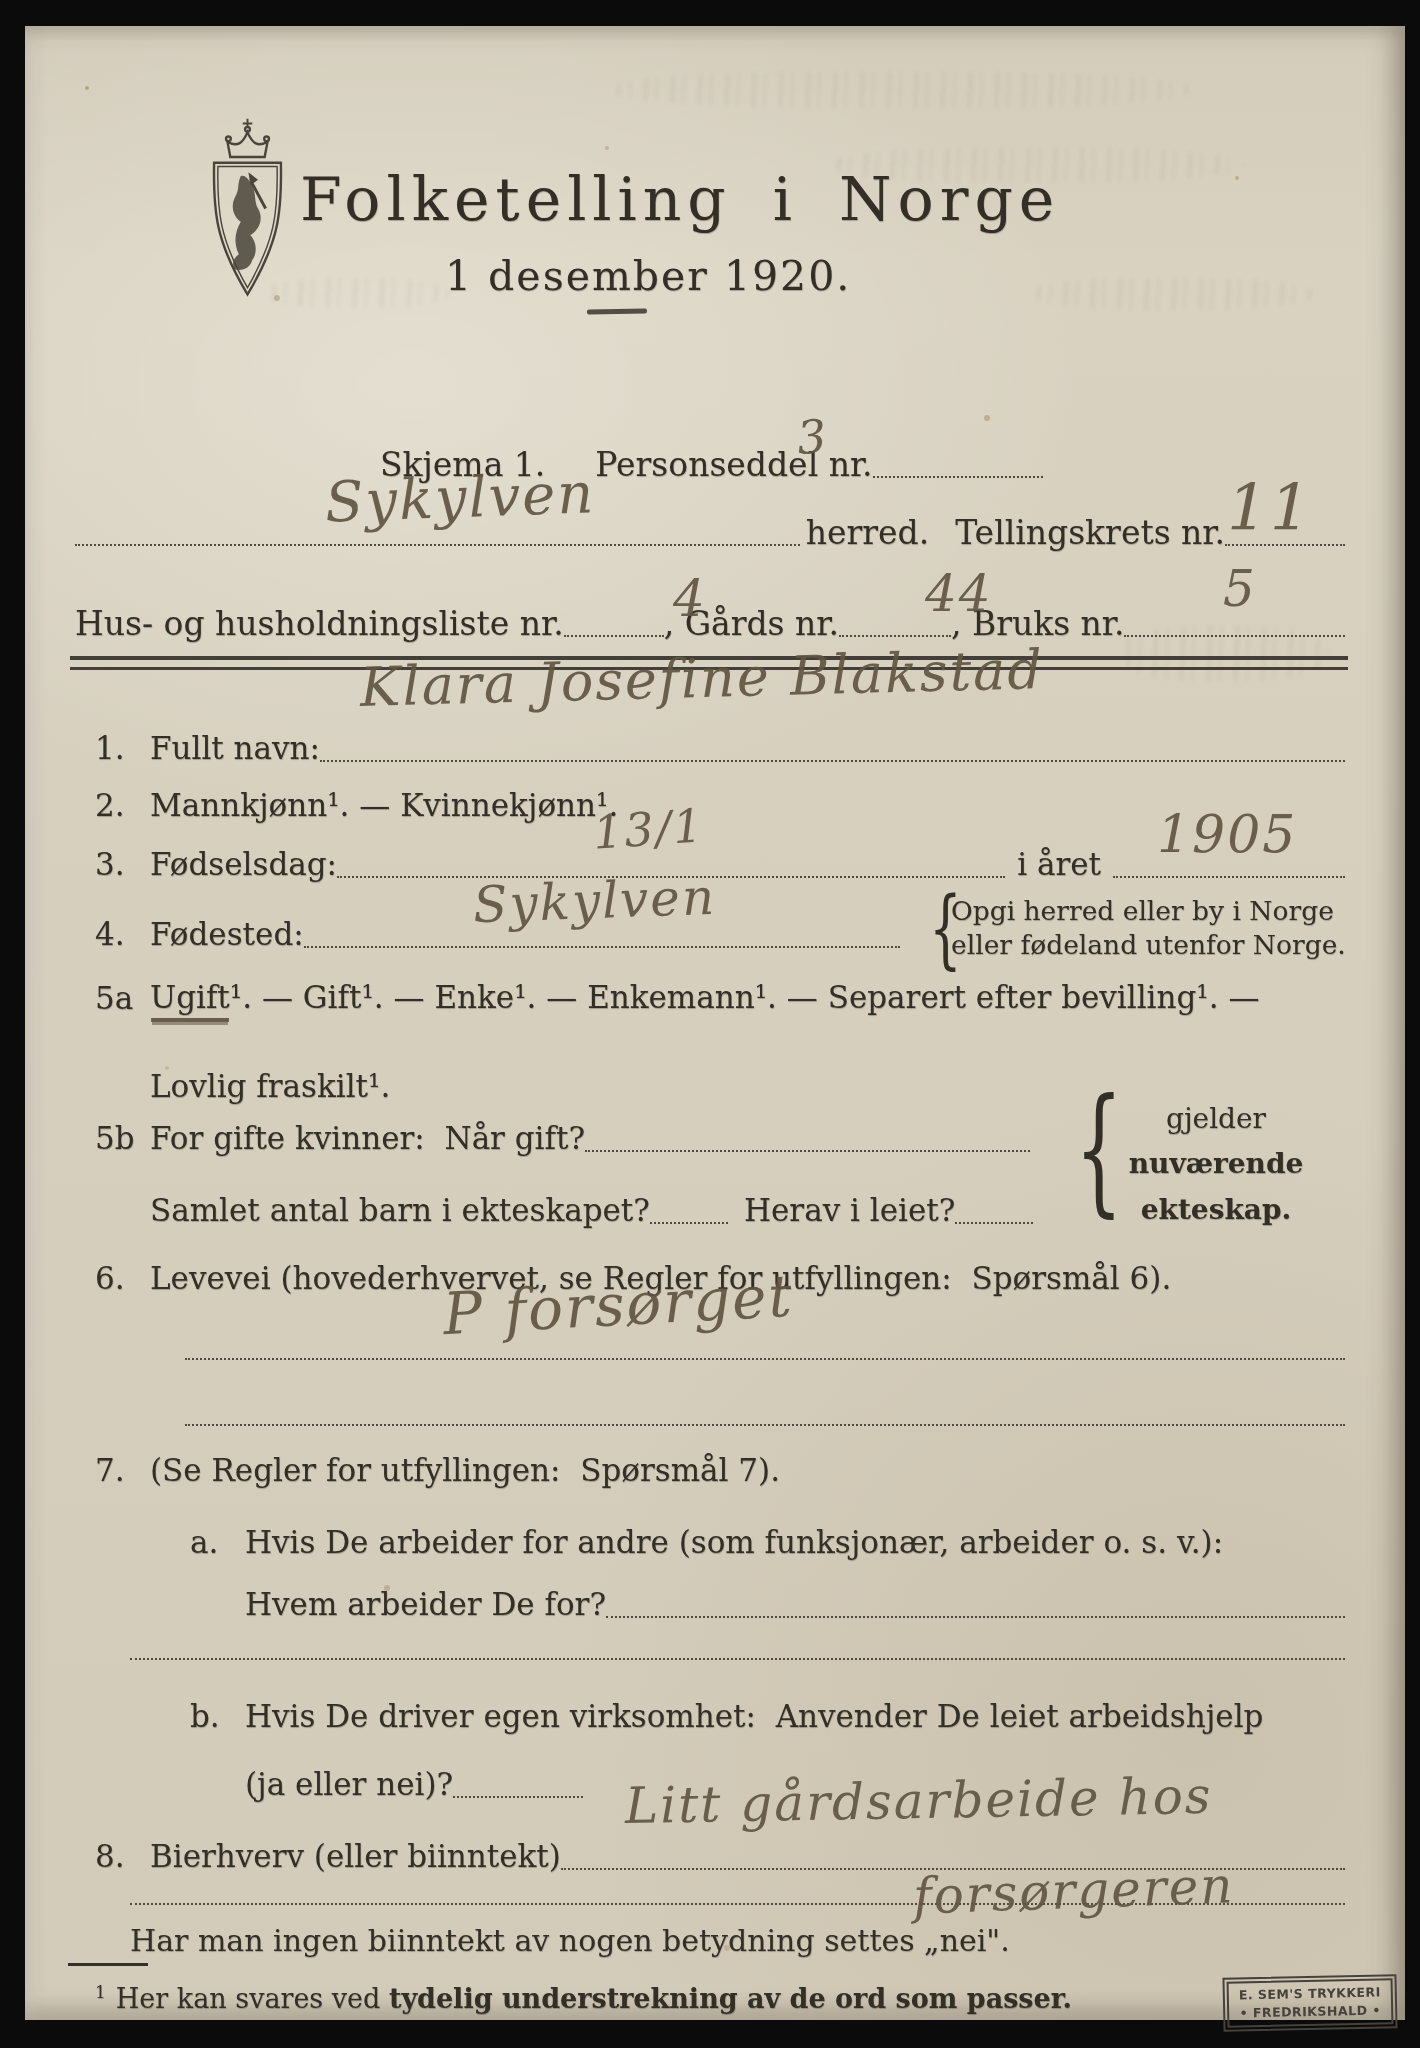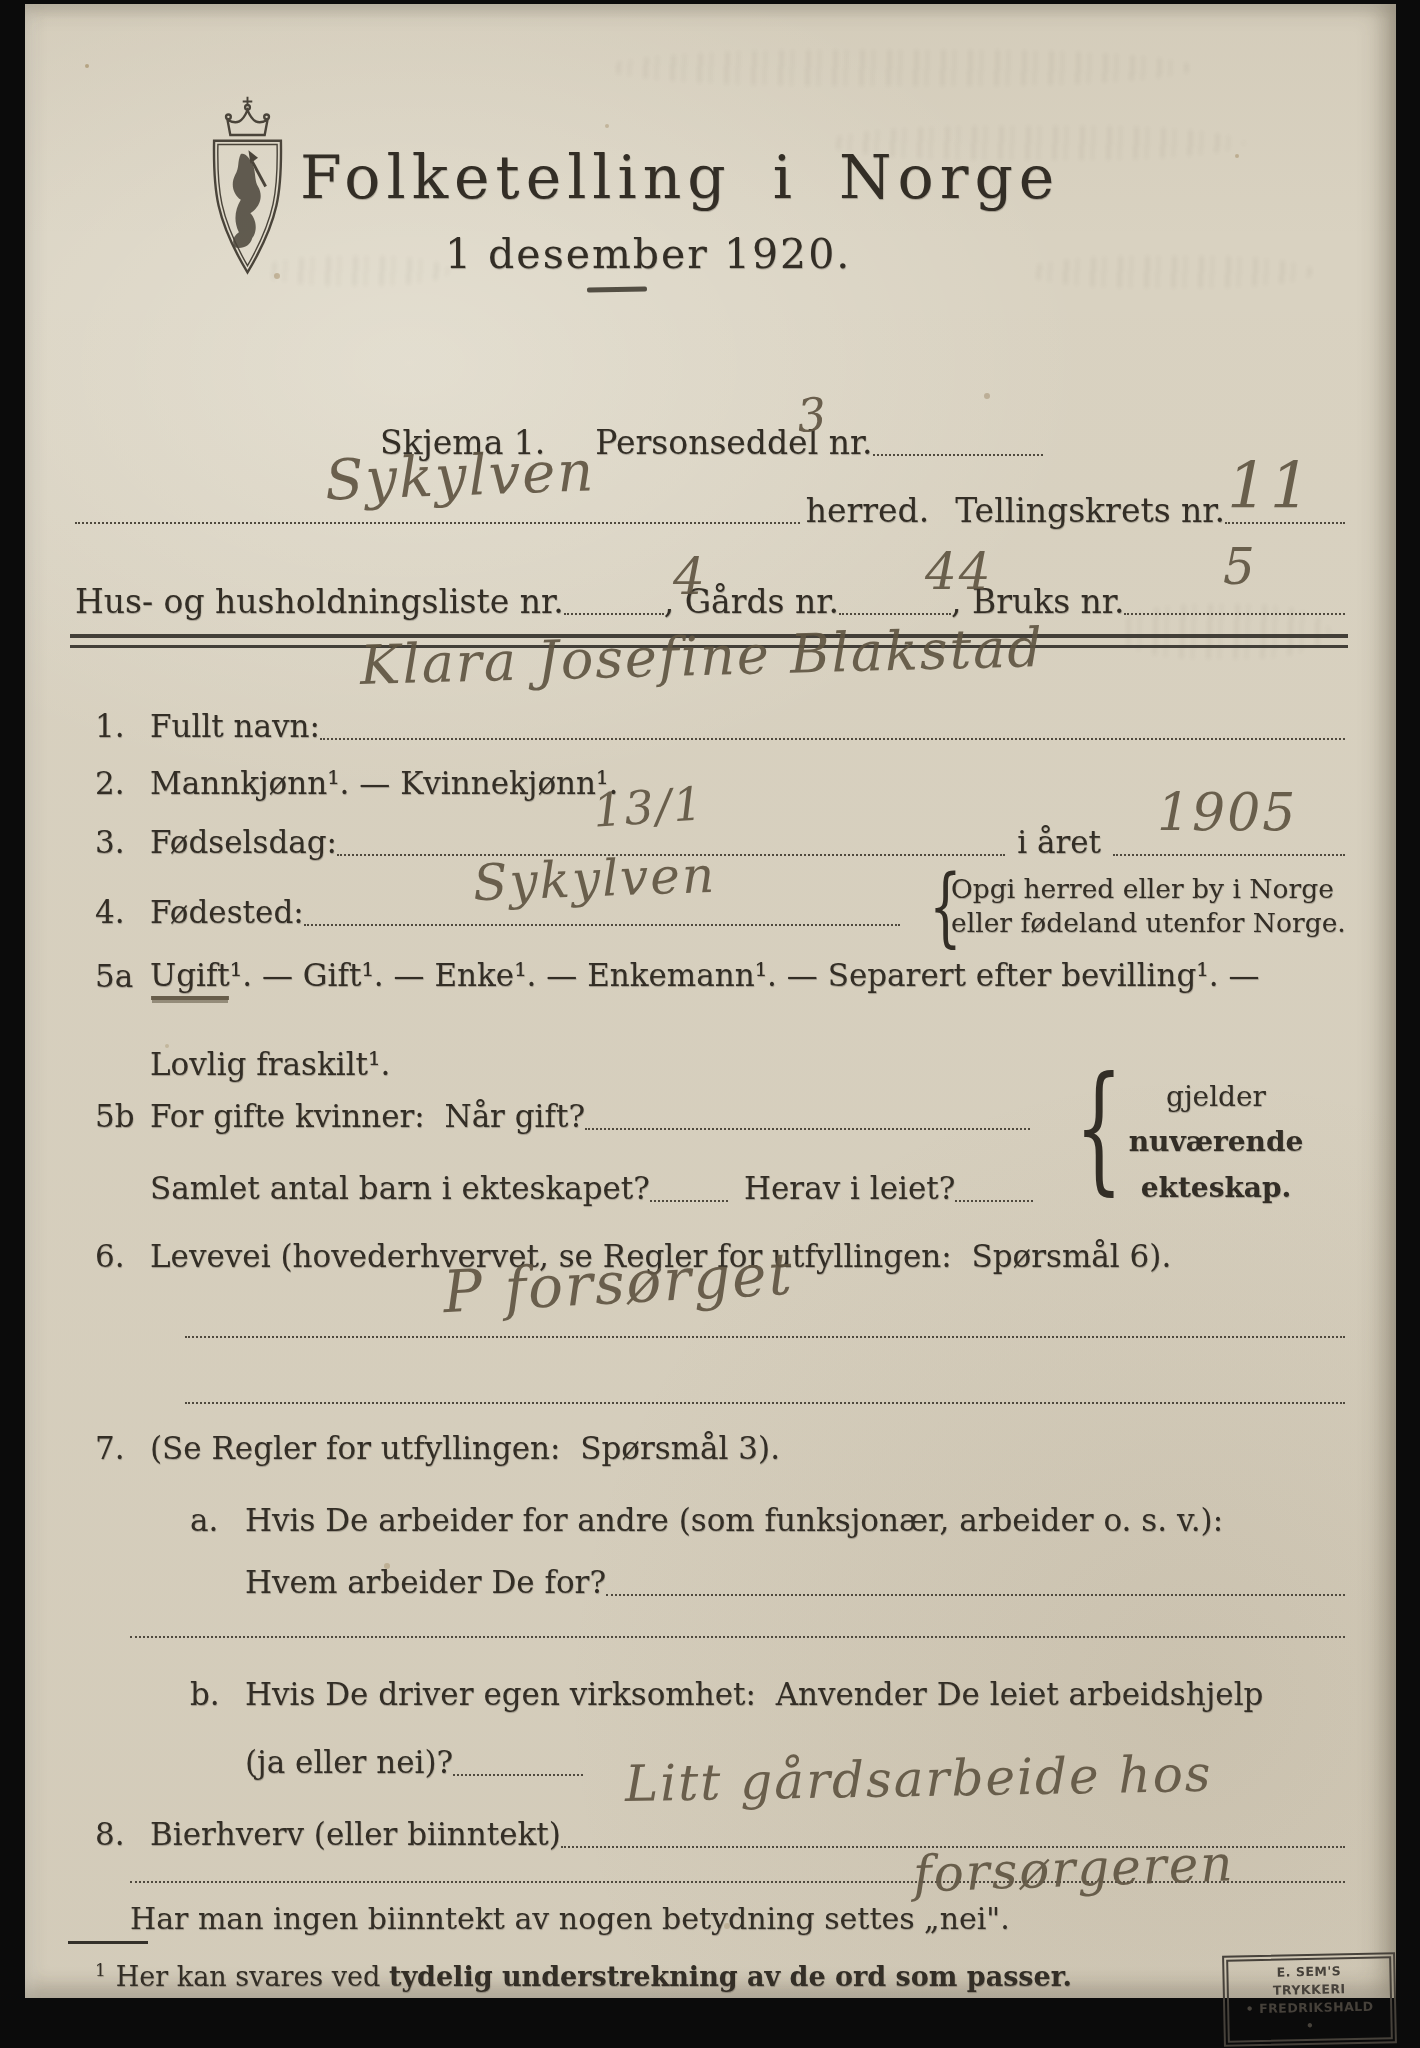--- a/index.html
+++ b/index.html
@@ -1,31 +1,32 @@
 <!DOCTYPE html>
 <html><head>
 <meta charset="utf-8">
 <style>
   html,body { margin:0; padding:0; }
   body {
     width:1420px; height:2048px; position:relative; overflow:hidden;
     background:#0b0b0b; font-family:"DejaVu Serif", serif; cursor:default;
   }
   .paper {
-    position:absolute; left:25px; top:4px; width:1371px; height:1994px;
+    position:absolute; left:25px; top:26px; width:1371px; height:1994px;
     background-color:#d9d2c1;
     background-image:
       radial-gradient(1100px 700px at 28% 18%, rgba(255,255,248,0.28), transparent 62%),
       radial-gradient(900px 900px at 85% 85%, rgba(115,95,65,0.10), transparent 70%),
       linear-gradient(180deg, rgba(120,100,70,0.05), rgba(120,100,70,0.0) 12%, rgba(120,100,70,0.06) 96%);
     box-shadow:
       inset -12px 0 26px rgba(55,45,30,0.28),
       inset 5px 0 14px rgba(255,255,250,0.35),
       inset 0 -9px 22px rgba(55,45,30,0.20),
       inset 0 6px 10px rgba(55,45,30,0.10);
+    padding-left: 9px;
   }
   .printed { color:#332e26; text-shadow:0.5px 0.5px 0.7px rgba(45,40,32,0.30); }
   .row { position:absolute; display:flex; align-items:flex-end; }
   .row span { white-space:pre; }
   .lbl { font-size:31px; line-height:1.22; }
   .sm  { font-size:27px; line-height:1.3; }
   .qnum { display:inline-block; width:55px; flex:0 0 55px; }
   .dotfill { border-bottom:2.5px dotted #4f493e; margin-bottom:6px; height:0; align-self:flex-end; }
   .grow { flex:1 1 auto; }
   .dotline { position:absolute; height:0; border-bottom:2.5px dotted #4f493e; }
@@ -181,21 +182,21 @@
 
   <div class="row" style="left:70px;top:1230px;width:1250px;height:42px;">
     <span class="printed lbl qnum">6.</span>
     <span class="printed lbl">Levevei (hovederhvervet, se Regler for utfyllingen:  Spørsmål 6).</span>
   </div>
   <div class="dotline" style="left:160px;top:1332px;width:1160px;"></div>
   <div class="dotline" style="left:160px;top:1398px;width:1160px;"></div>
 
   <div class="row" style="left:70px;top:1422px;width:1250px;height:42px;">
     <span class="printed lbl qnum">7.</span>
-    <span class="printed lbl">(Se Regler for utfyllingen:  Spørsmål 3).</span>
+    <span class="printed lbl">(Se Regler for utfyllingen:  Spørsmål 7).</span>
   </div>
   <div class="row" style="left:165px;top:1494px;width:1160px;height:42px;">
     <span class="printed lbl qnum">a.</span>
     <span class="printed lbl">Hvis De arbeider for andre (som funksjonær, arbeider o. s. v.):</span>
   </div>
   <div class="row" style="left:220px;top:1558px;width:1100px;height:40px;">
     <span class="printed lbl">Hvem arbeider De for?</span>
     <span class="dotfill grow"></span>
   </div>
   <div class="dotline" style="left:105px;top:1632px;width:1215px;"></div>

